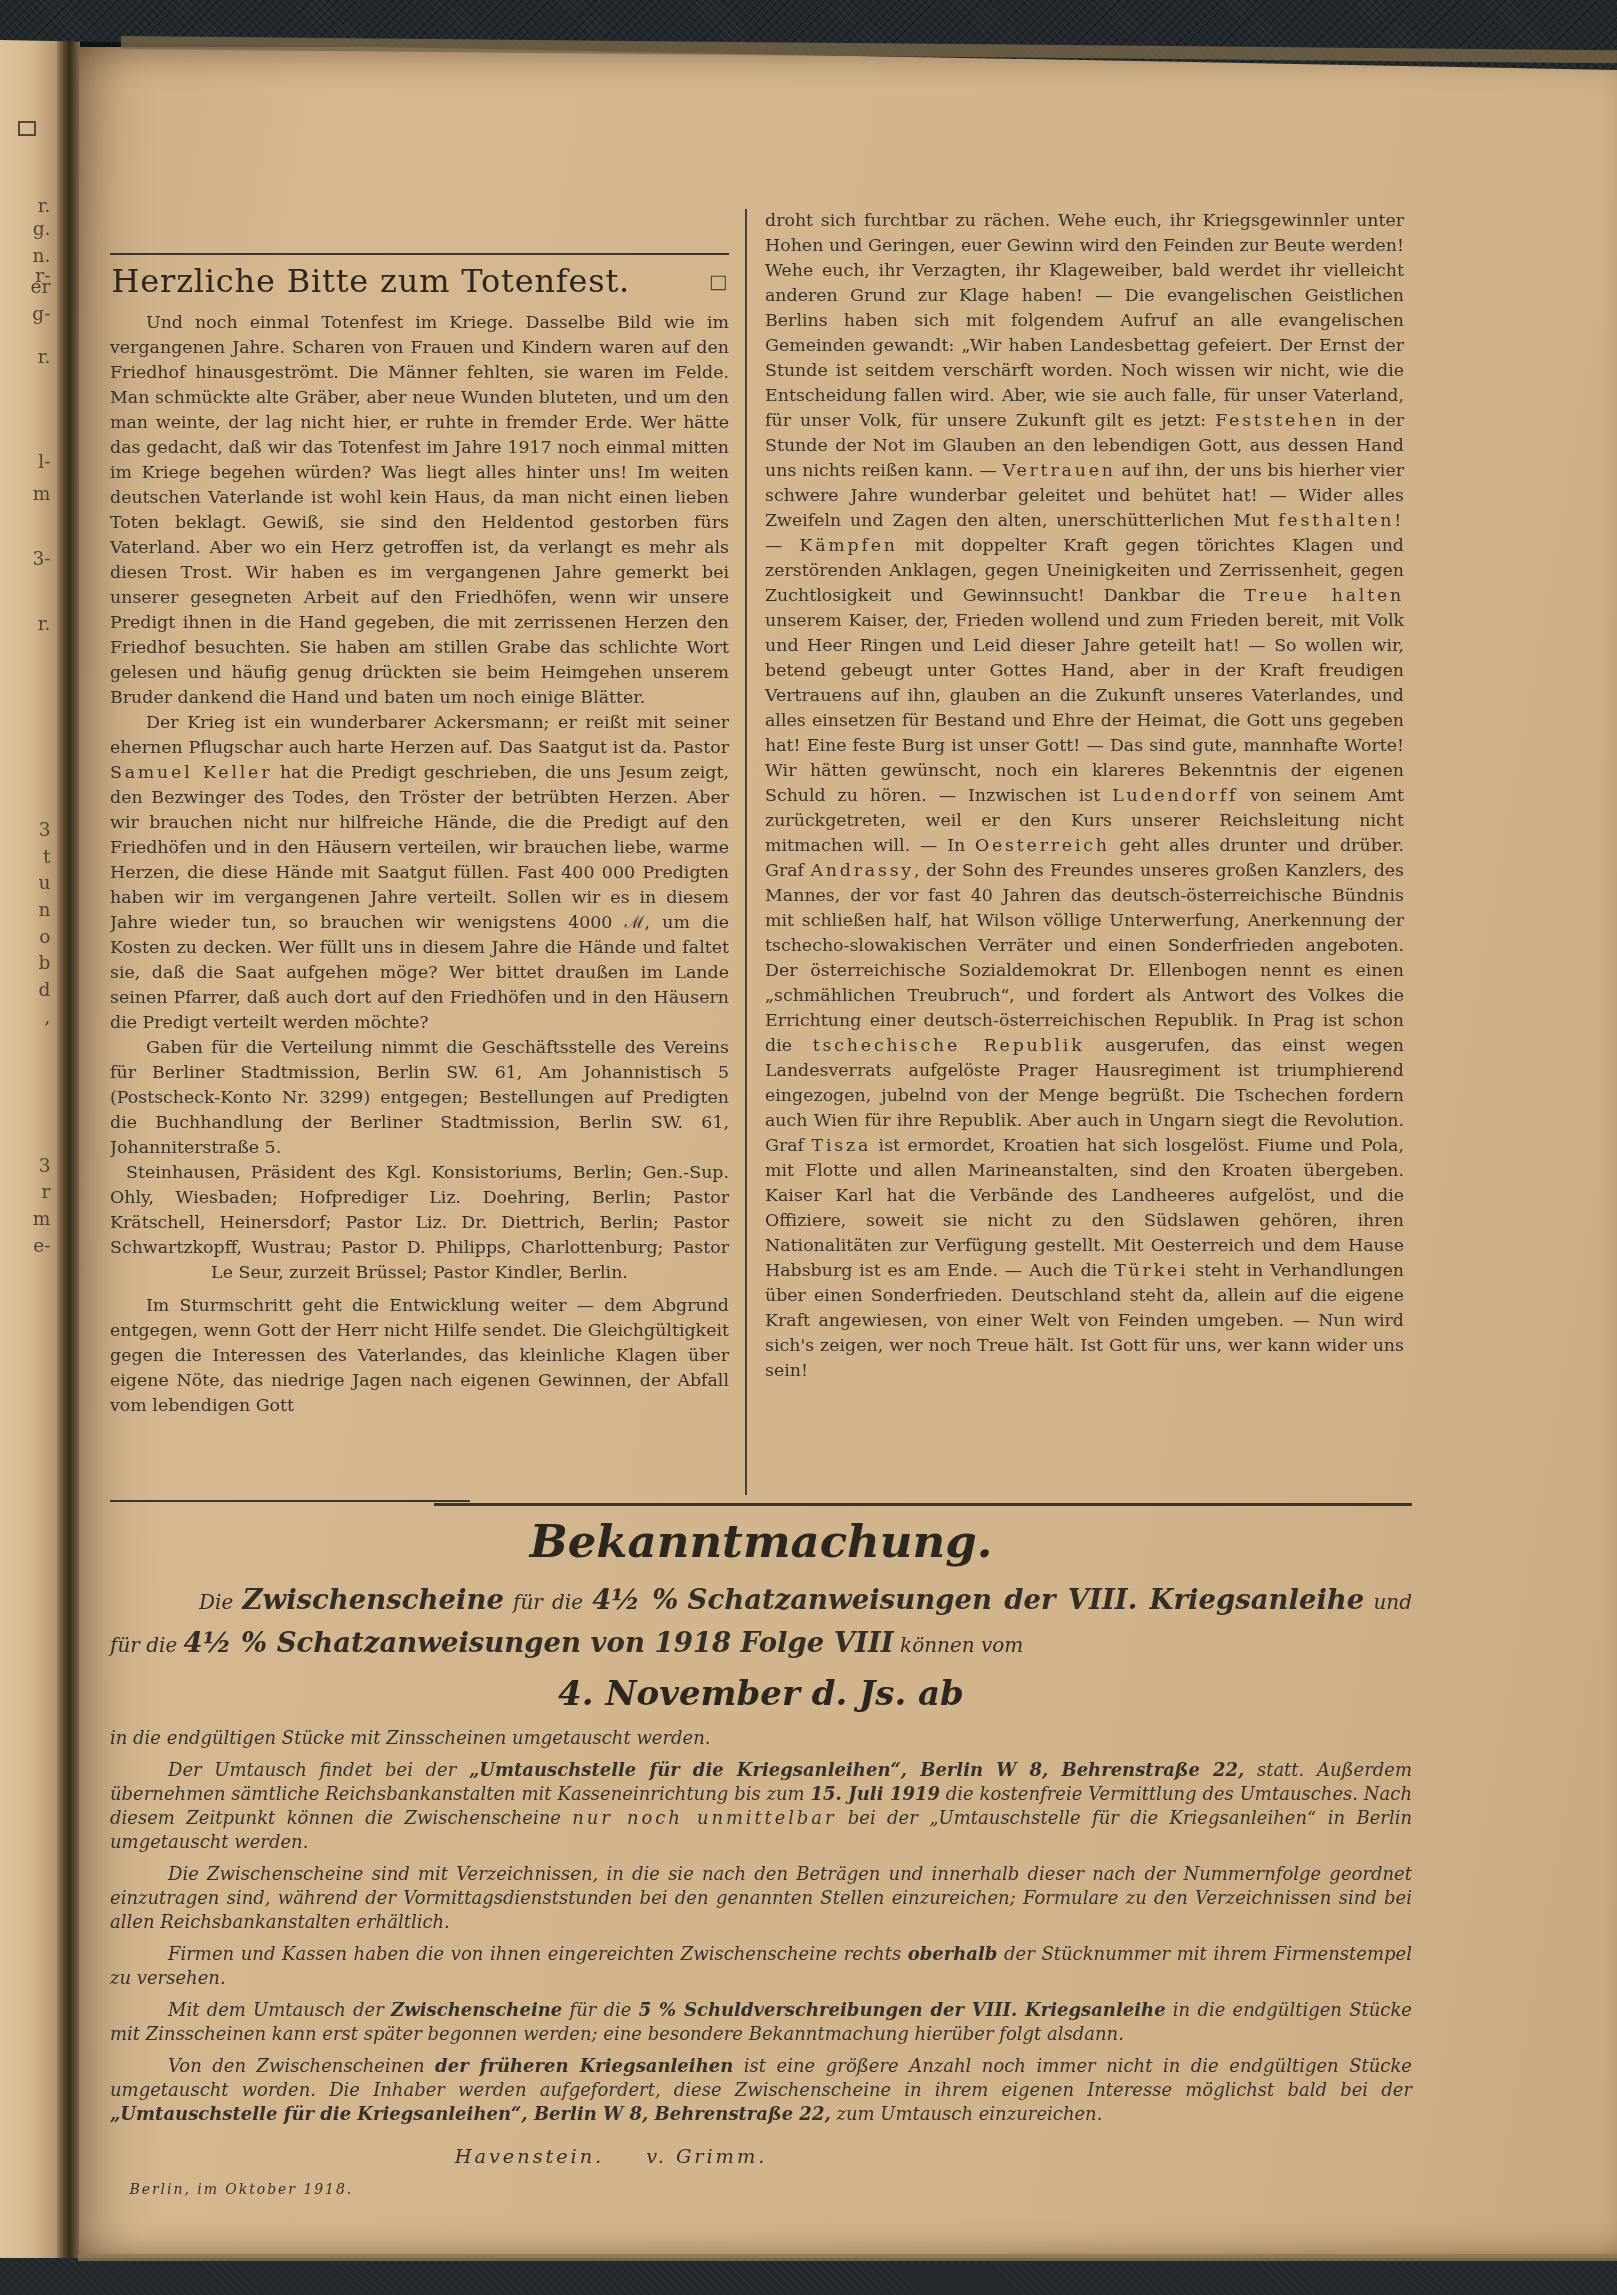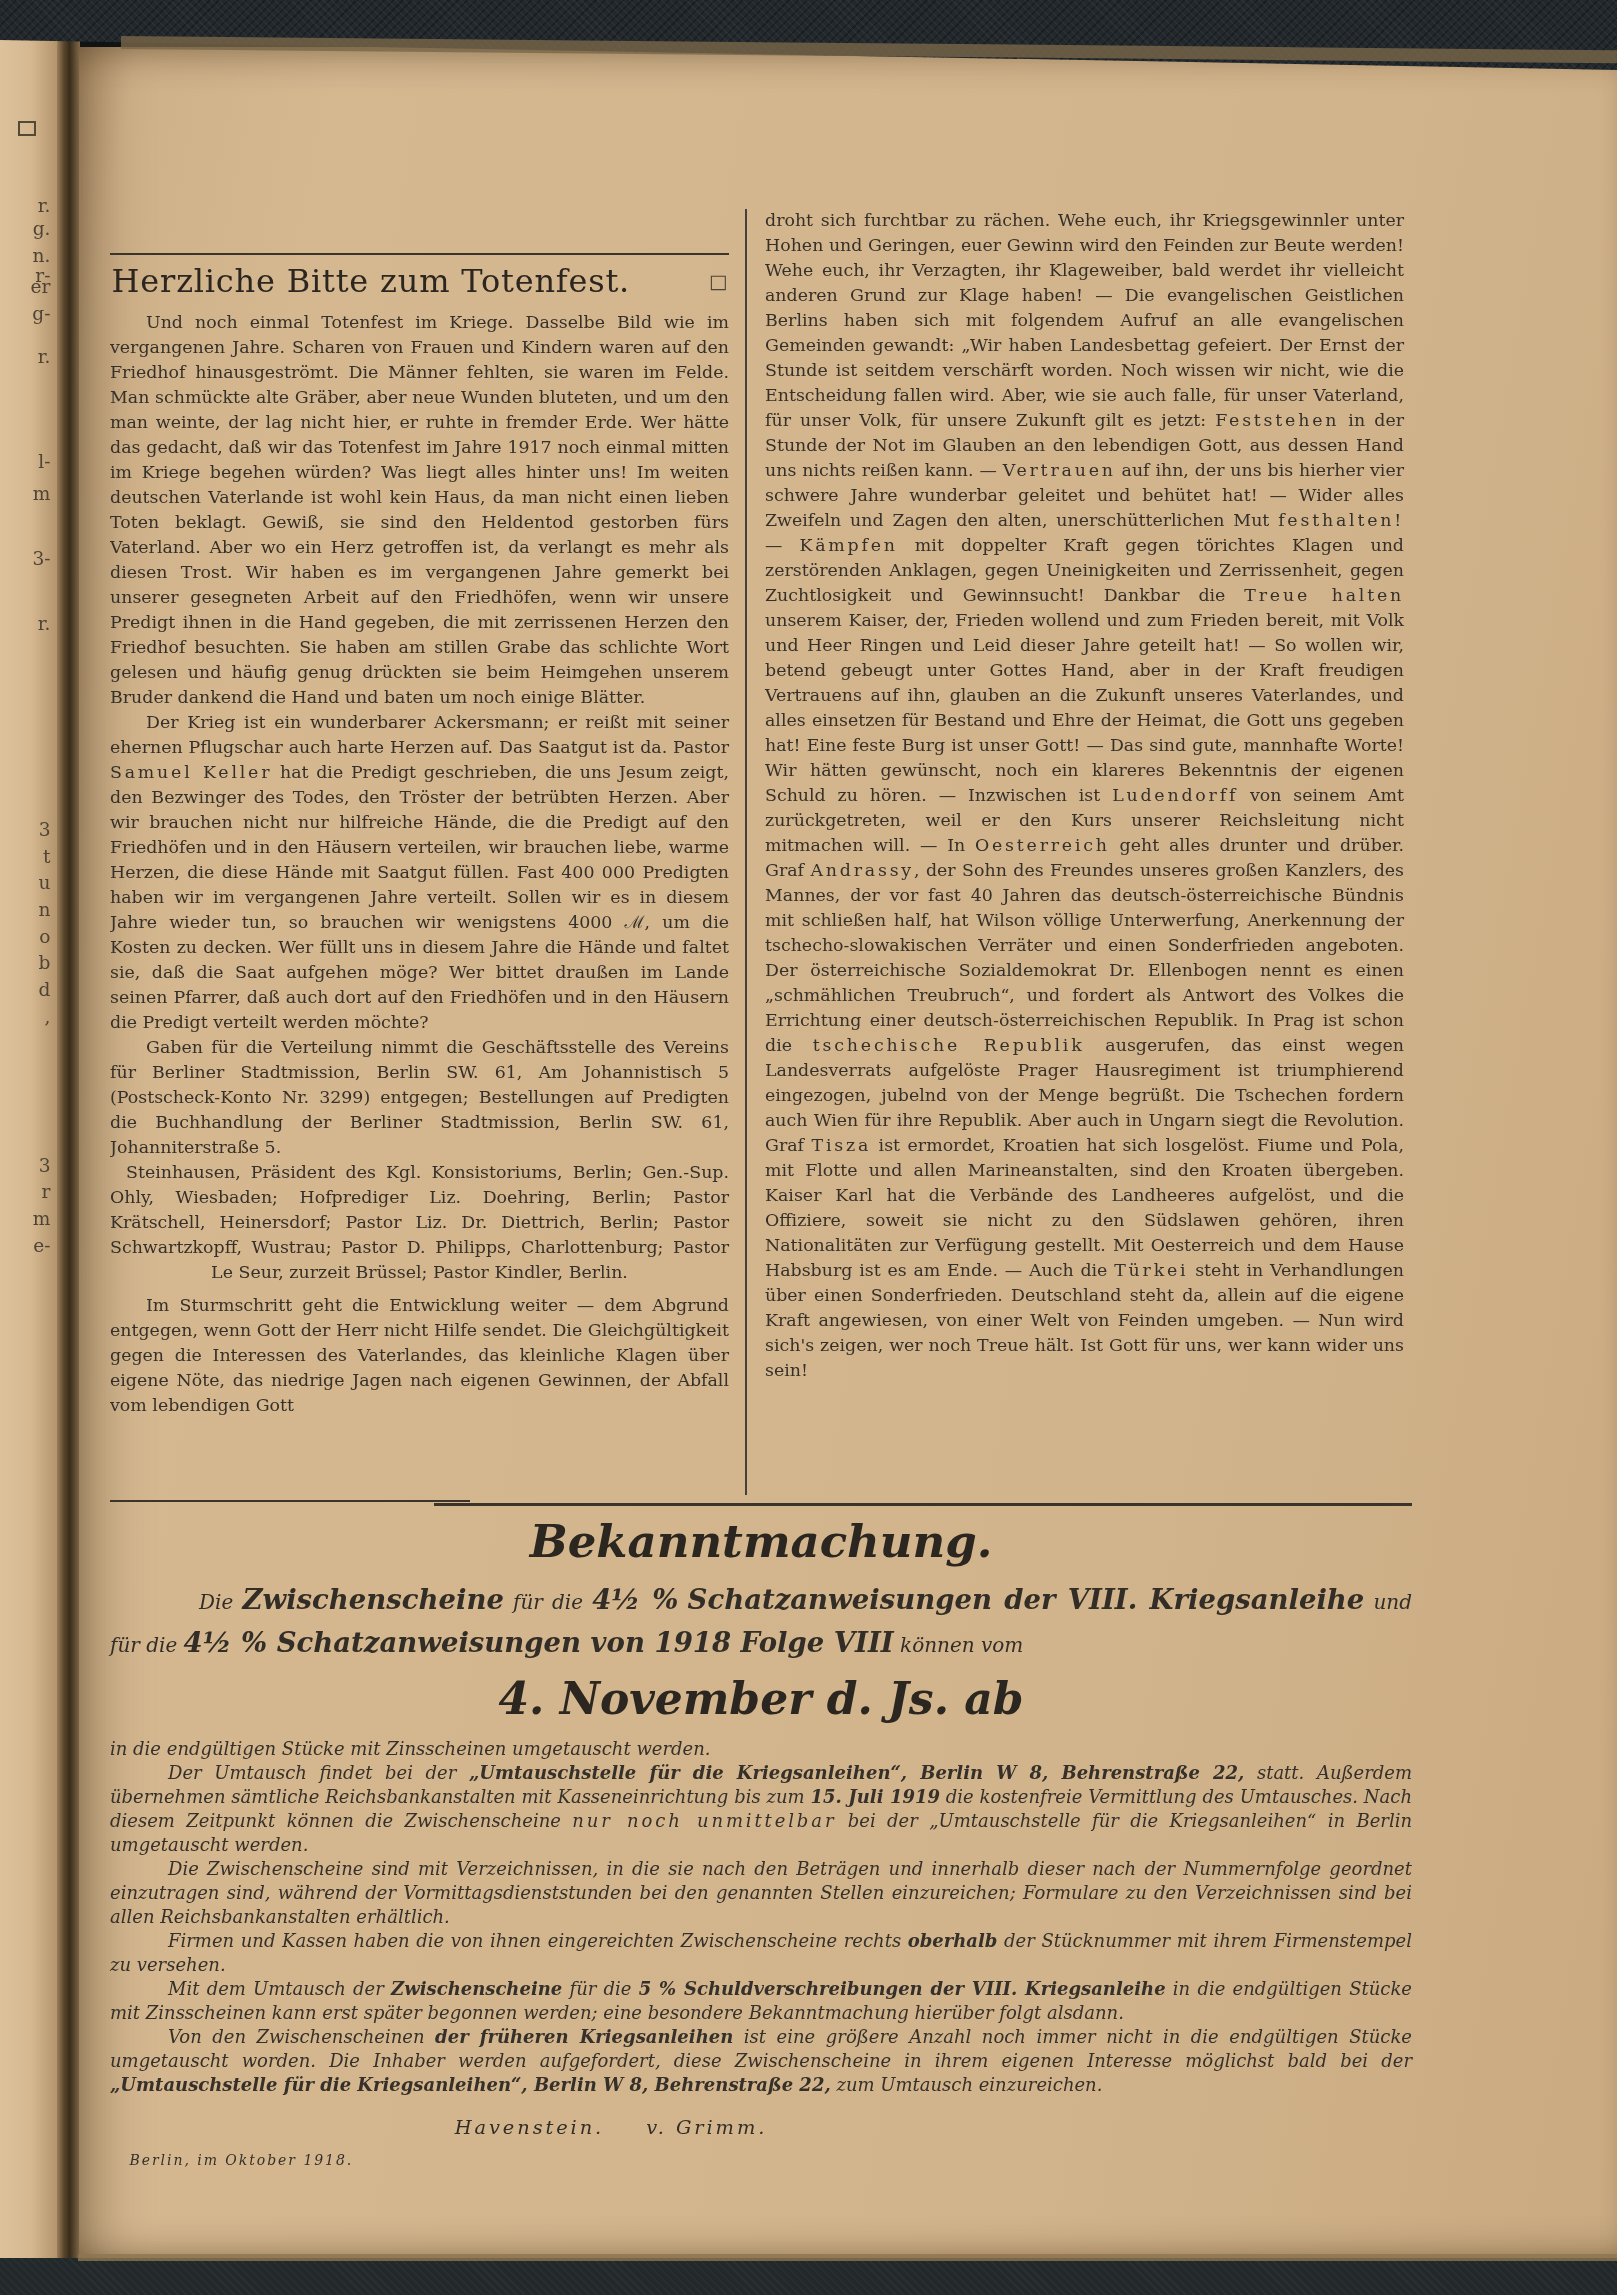--- a/index.html
+++ b/index.html
@@ -49,23 +49,23 @@
   .sec-body{margin-top:8px;}
   .art-body{margin-top:6.5px;}
 
   
   .announce{position:absolute;top:1453px;left:31px;width:1302px;font-style:italic;}
   .rule1{position:absolute;top:0;left:0;width:360px;height:2.4px;background:#3a342b;}
   .rule2{position:absolute;top:3.2px;left:324px;right:0;height:2.4px;background:#3a342b;}
   .ann-title{margin:14.6px 0 0 0;text-align:center;font-size:45px;font-weight:700;color:#2b261f;}
   .ann-intro{margin:11.3px 0 0 0;text-indent:89px;text-align:justify;line-height:40px;font-size:20px;color:#322d26;}
   .ann-intro .lg{font-size:27.5px;font-weight:700;}
-  .ann-date{margin-top:8px;text-align:center;font-size:44px;font-weight:700;color:#2b261f;}
+  .ann-date{margin-top:8px;text-align:center;font-size:34px;font-weight:700;color:#2b261f;}
   .ann-body{margin-top:13px;}
-  .ann-body .para{font-size:18px;line-height:24px;}
+  .ann-body .para{font-size:18px;line-height:24px;margin-top:8px;}
   .aind{text-indent:58px;}
   .ann-footer{position:relative;margin-top:19.4px;height:113px;}
   .place{position:absolute;left:19.4px;top:36px;font-size:14px;letter-spacing:.14em;color:#35302a;}
   .f-center{text-align:center;}
   .org{font-size:37px;font-weight:700;color:#2b261f;}
   .names{display:flex;justify-content:center;gap:42px;margin-top:6.5px;transform:translateX(-150px);
     font-size:19.4px;letter-spacing:.15em;color:#322d26;}
 
   
   .binding-top{position:absolute;left:0;top:0;width:100%;height:73px;background:#22282c;

